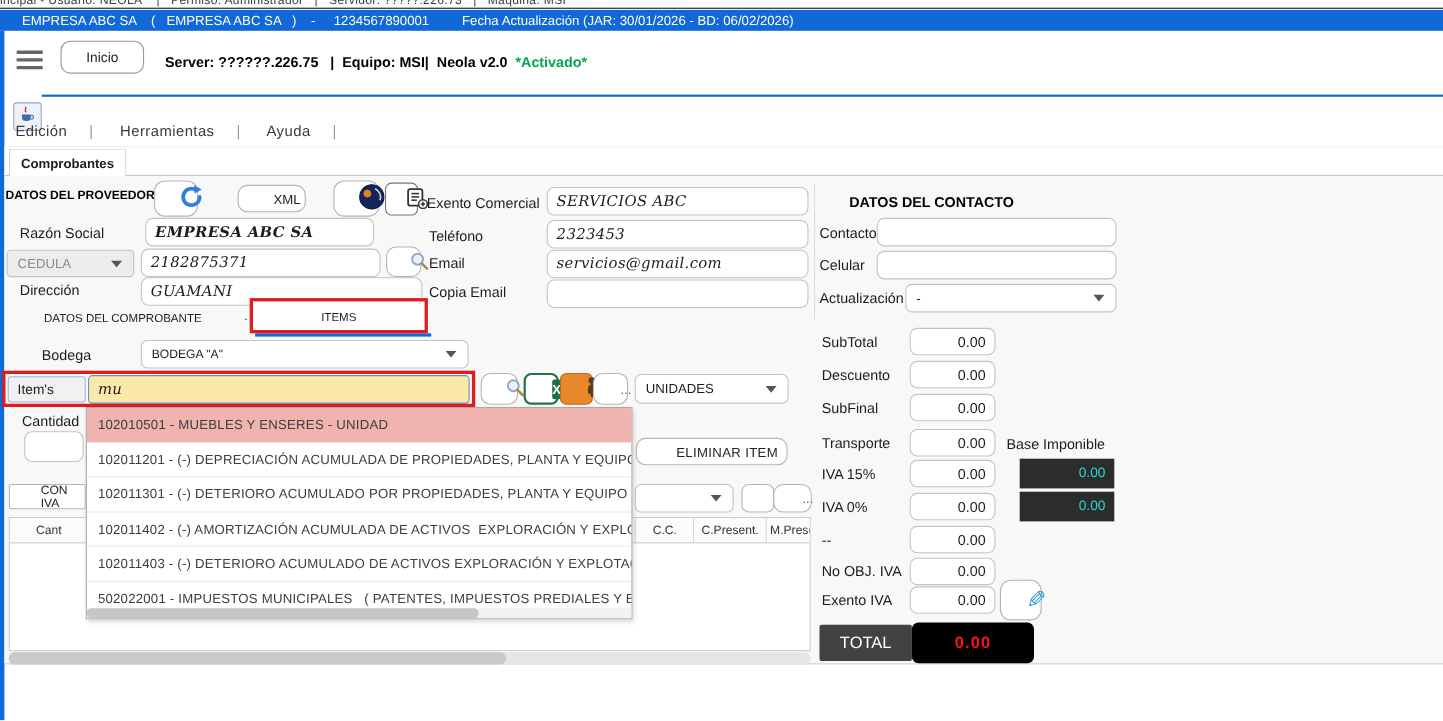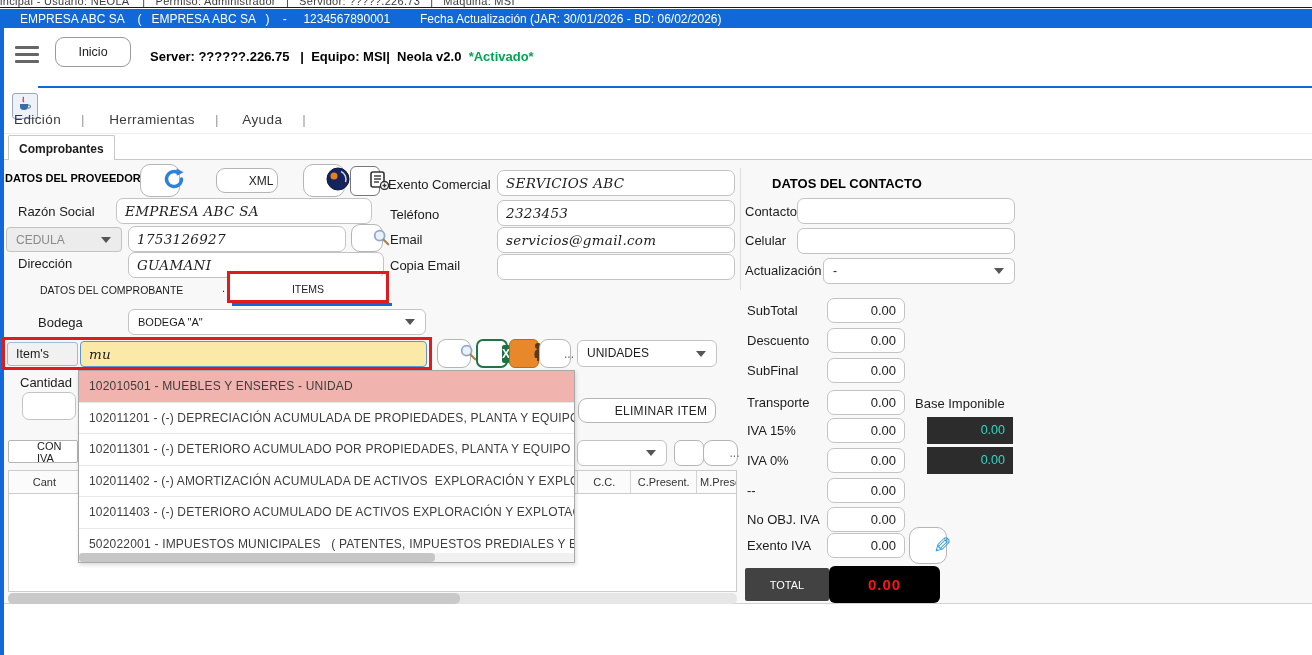--- a/index.html
+++ b/index.html
@@ -126,21 +126,21 @@
       border-radius:7px;font-size:13px;line-height:23px;text-align:right;padding-right:8px;box-sizing:border-box;}
   .tr0{top:298px;} .tr1{top:328px;} .tr2{top:358px;} .tr3{top:390px;} .tr4{top:418px;}
   .tr5{top:448px;} .tr6{top:478px;} .tr7{top:507px;} .tr8{top:533px;}
   .base-label{left:915px;top:396px;font-size:13px;}
   .base-box{position:absolute;left:927px;width:86px;height:27px;background:#2c2c2c;color:#2ed8c8;
       font-size:12.5px;line-height:27px;text-align:right;padding-right:8px;box-sizing:border-box;}
   .bb0{top:417px;} .bb1{top:447px;}
   .pencil-btn{left:909px;top:527px;width:38px;height:37px;border-radius:10px;}
   .pencil-glyph{display:inline-block;font-size:22px;color:#2f9bd6;transform:scaleX(-1);}
   .pencil-glyph::after{content:"\270E";}
-  .total-label-box{left:745px;top:568px;width:84px;height:33px;background:#424242;color:#fff;font-size:11px;
+  .total-label-box{left:745px;top:568px;width:84px;height:33px;background:#424242;color:#fff;font-size:15px;
       display:flex;align-items:center;justify-content:center;border-radius:2px;}
   .total-value-box{left:829px;top:566px;width:111px;height:37px;background:#000;border-radius:6px;color:#ff1212;
       font-size:15px;font-weight:bold;letter-spacing:1px;display:flex;align-items:center;justify-content:center;}
 </style>
 </head>
 <body>
 
 <div id="app">
 
   <div class="abs top-strip">
@@ -216,24 +216,24 @@
           <line x1="15.5" y1="13.5" x2="15.5" y2="17.5" stroke="#333" stroke-width="1.4"></line>
           <line x1="13.5" y1="15.5" x2="17.5" y2="15.5" stroke="#333" stroke-width="1.4"></line>
         </svg>
     </span>
   </div>
 
   <div class="lbl" style="left:388px;top:177px;">Exento Comercial</div>
   <div class="fld hand" style="left:497px;top:170px;width:238px;height:26px;">SERVICIOS ABC</div>
 
   <div class="lbl" style="left:18px;top:204px;">Razón Social</div>
-  <div class="fld hand" style="left:116px;top:198px;width:256px;height:26px;">EMPRESA ABC SA</div>
+  <div class="fld hand" style="left:132px;top:198px;width:208px;height:26px;font-weight:bold;">EMPRESA ABC SA</div>
 
   <div class="combo tipo-combo"><span>CEDULA</span><span class="arrow"></span></div>
-  <div class="fld hand" style="left:128px;top:226px;width:218px;height:26px;">1753126927</div>
+  <div class="fld hand" style="left:128px;top:226px;width:218px;height:26px;">2182875371</div>
   <div class="btn search-btn-cedula">
     <span>
       <svg width="18" height="18" viewBox="0 0 20 20">
           <circle cx="8.5" cy="8.5" r="5.5" fill="#eaf1fa" stroke="#8fa8c8" stroke-width="2"></circle>
           <line x1="13" y1="13" x2="18" y2="18" stroke="#a8844a" stroke-width="2.5" stroke-linecap="round"></line>
         </svg>
     </span>
   </div>
 
   <div class="lbl" style="left:18px;top:256px;">Dirección</div>

